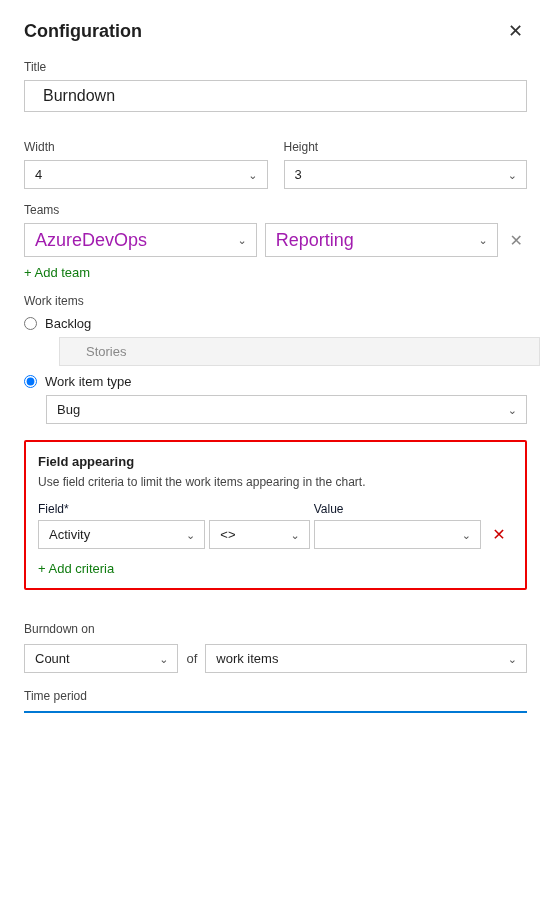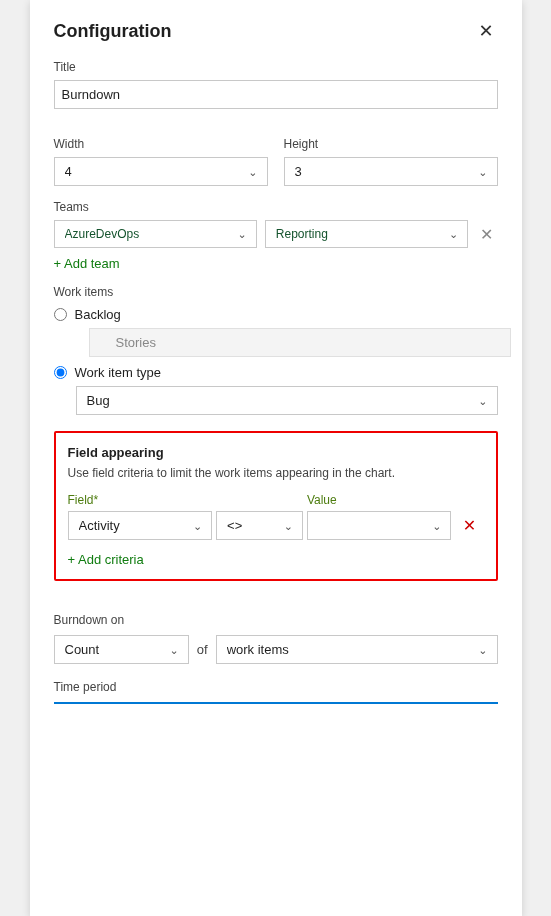--- a/index.html
+++ b/index.html
@@ -7,21 +7,21 @@
       font-family: "Segoe UI", Arial, sans-serif;
       font-size: 13px;
       background: #f0f0f0;
       display: flex;
       justify-content: center;
       align-items: flex-start;
       min-height: 916px;
     }
     .dialog {
       background: #fff;
-      width: 492px;
+      width: 551px;
       min-height: 916px;
       padding: 20px 24px 20px 24px;
       position: relative;
       box-shadow: 0 2px 8px rgba(0,0,0,0.15);
     }
     .dialog-header {
       display: flex;
       justify-content: space-between;
       align-items: center;
       margin-bottom: 18px;
@@ -43,22 +43,22 @@
 
     .field-label {
       font-size: 12px;
       color: #444;
       margin-bottom: 6px;
       margin-top: 14px;
     }
     .text-input {
       width: 100%;
       border: 1px solid #c8c8c8;
-      padding: 6px 7px;
-      font-size: 13px;
+      padding: 6px 18px;
+      font-size: 16px;
       color: #1f1f1f;
       outline: none;
     }
 
     .row-2col {
       display: flex;
       gap: 16px;
       margin-top: 14px;
     }
     .col-half {
@@ -98,22 +98,22 @@
       margin-top: 6px;
     }
     .team-select-wrap {
       flex: 1;
       position: relative;
     }
     .team-select-wrap select {
       width: 100%;
       border: 1px solid #c8c8c8;
       padding: 6px 30px 6px 10px;
-      font-size: 12px;
-      color: #14532d;
+      font-size: 18px;
+      color: #a21caf;
       background: #fff;
       appearance: none;
       -webkit-appearance: none;
       cursor: pointer;
       outline: none;
     }
     .remove-team-btn {
       background: none;
       border: none;
       cursor: pointer;
@@ -180,21 +180,21 @@
       margin-bottom: 12px;
     }
     .fc-fields-row {
       display: flex;
       align-items: center;
       gap: 4px;
       margin-bottom: 4px;
     }
     .fc-field-label, .fc-value-label {
       font-size: 12px;
-      color: #4d7c0f;
+      color: #0f172a;
       margin-bottom: 4px;
     }
     .fc-col-field { flex: 2; }
 
     .remove-criteria-btn {
       background: none;
       border: none;
       cursor: pointer;
       color: #c00;
       font-size: 16px;

